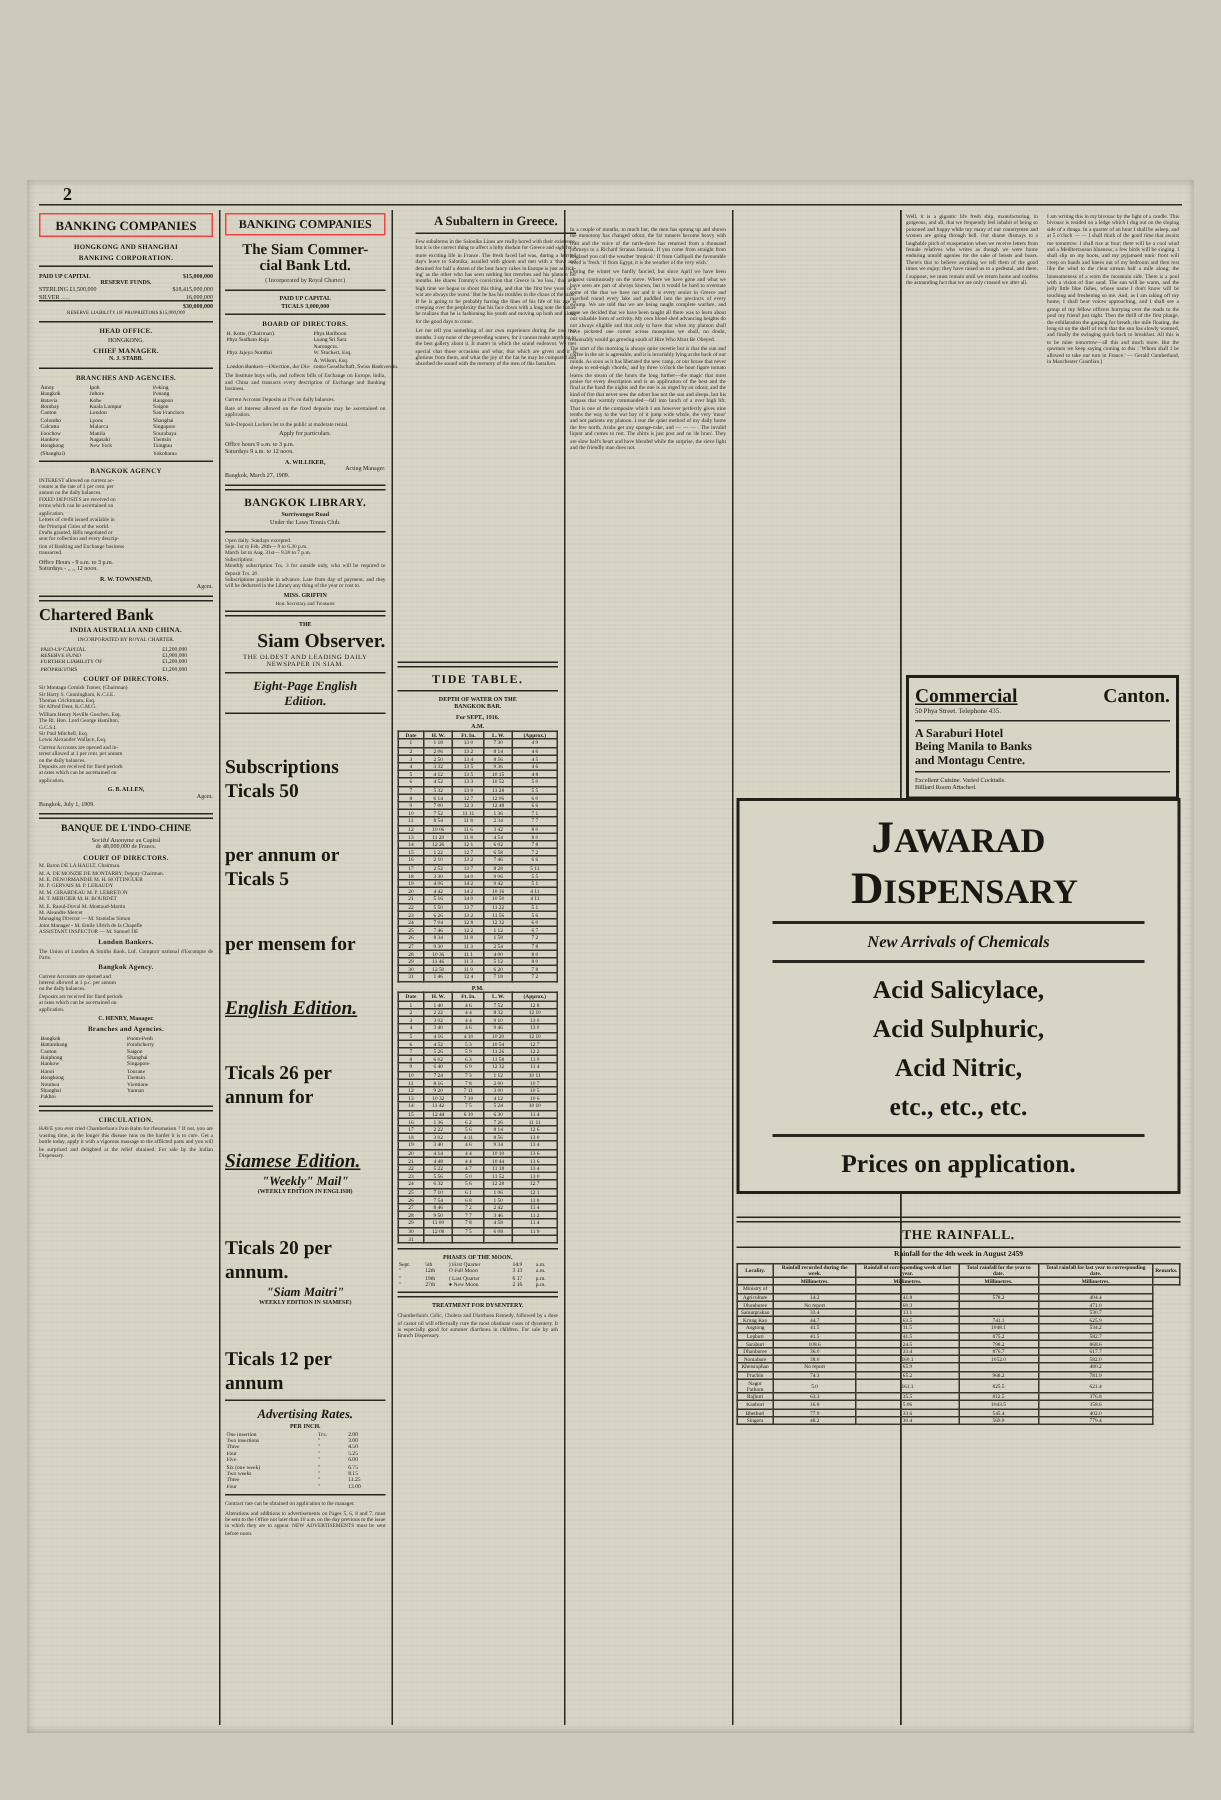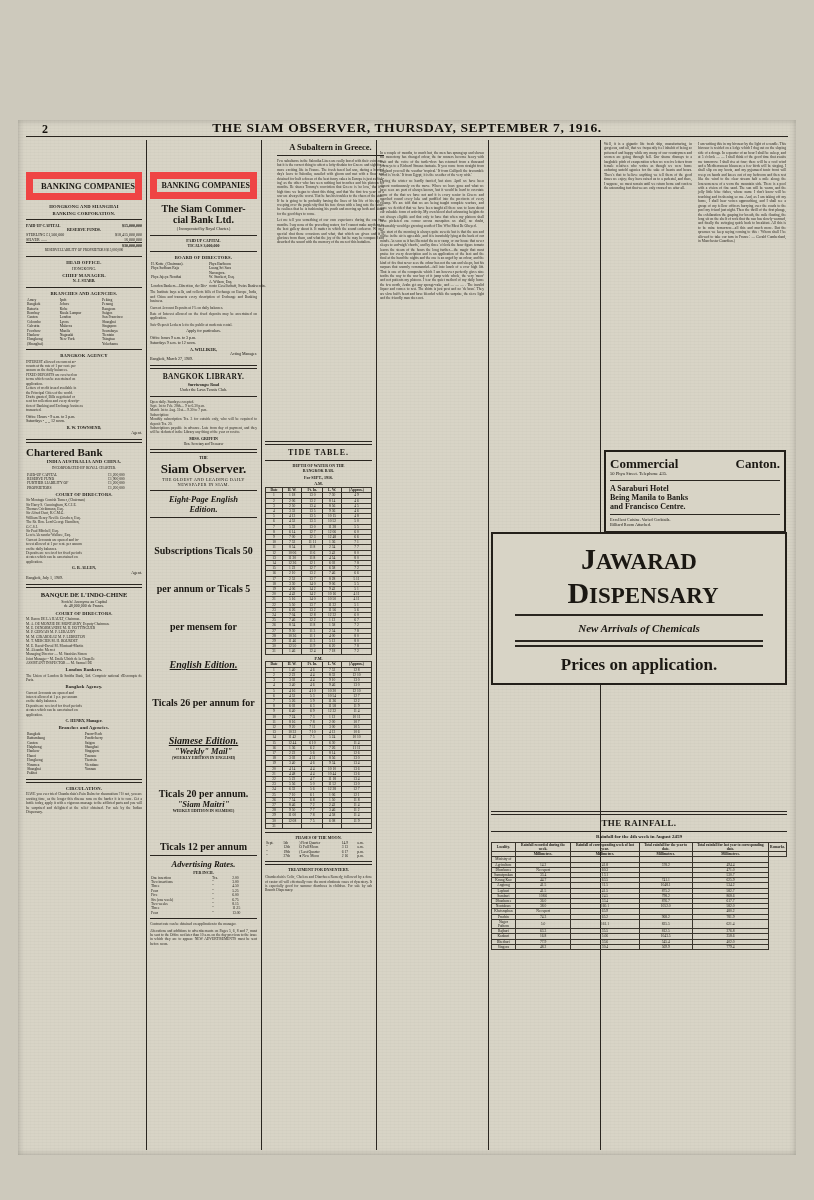--- a/index.html
+++ b/index.html
@@ -30,21 +30,21 @@
     font-weight:bold;font-size:13.5px;letter-spacing:.6px;color:#16130e;
     font-family:"Liberation Serif", serif;
   }
   .rule{
     position:absolute;background:#2a2620;height:1px;
   }
   .vrule{position:absolute;background:#2a2620;width:1px;}
 
   .col{position:absolute;color:#1b1813;}
   .hd-box{
-    border:7px solid #ef4444;padding:2px 0;font-size:11px;font-weight:bold;text-align:right;margin-top:30px;
+    border:1px solid #ef4444;padding:2px 0;font-size:11px;font-weight:bold;text-align:center;
   }
   .tiny{font-size:3.6px;line-height:4.4px;text-align:justify;color:#2b2720;}
   .ctr{text-align:center;}
   .b{font-weight:bold;}
   .sep{border-top:1px solid #2a2620;margin:3px 0;}
   .sep2{border-top:2px solid #2a2620;margin:3px 0;}
   .dblrule{border-top:1px solid #2a2620;border-bottom:1px solid #2a2620;height:2px;margin:3px 0;}
   .mini-hd{font-size:4.6px;font-weight:bold;text-align:center;margin:1.5px 0;letter-spacing:.2px;}
   .line{font-size:4px;line-height:4.8px;}
   .row2{display:flex;justify-content:space-between;font-size:4px;line-height:5px;}
@@ -54,35 +54,34 @@
   table.grid{border-collapse:collapse;width:100%;font-size:3.6px;line-height:4.2px;}
   table.grid td,table.grid th{border:1px solid #3a352c;padding:0 1px;text-align:center;}
 
   .adbox{border:2px solid #231f19;padding:4px;background:#d8d4c6;}
 
   .bigad .l1{font-size:23px;font-weight:bold;letter-spacing:0px;text-align:center;font-family:"Liberation Serif",serif;}
   .bigad .l2{font-size:10px;font-weight:bold;font-style:italic;text-align:center;}
   .bigad .l3{font-size:15px;font-weight:bold;text-align:center;font-family:"Liberation Serif",serif;}
 
   .tide-title{font-size:8px;font-weight:bold;text-align:center;letter-spacing:1px;}
-  .obs-title{font-size:13px;font-weight:bold;text-align:center;font-family:"Liberation Serif",serif;}
+  .obs-title{font-size:13px;font-weight:bold;text-align:right;font-family:"Liberation Serif",serif;}
   .obs-sub{font-size:4.4px;text-align:center;letter-spacing:.4px;}
   .obs-line{font-size:8.5px;font-weight:bold;text-align:center;font-style:italic;}
-  .obs-line2{font-size:10px;font-weight:bold;text-align:center;margin-top:27px;}
+  .obs-line2{font-size:13px;font-weight:bold;text-align:left;margin-top:27px;}
   .mt2{margin-top:2px;}
   .mt4{margin-top:4px;}
 </style>
 </head>
 <body>
 
 <div id="page">
   <div id="sheet">
 
     <div class="pg-num">2</div>
-    <div class="masthead">THE SIAM OBSERVER, THURSDAY, SEPTEMBER 7, 1916.</div>
     <div class="rule" style="left:8px;top:16px;width:762px;"></div>
 
     <div class="vrule" style="left:128px;top:20px;height:1010px;"></div>
     <div class="vrule" style="left:243px;top:20px;height:1010px;"></div>
     <div class="vrule" style="left:358px;top:20px;height:1010px;"></div>
     <div class="vrule" style="left:470px;top:20px;height:1010px;"></div>
     <div class="vrule" style="left:582px;top:20px;height:1010px;"></div>
     <div class="vrule" style="left:582px;top:20px;height:1010px;"></div>
 
     <div class="col" style="left:8px;top:22px;width:116px;">
@@ -992,43 +991,49 @@
     <div class="col" style="left:586px;top:22px;width:182px;">
       <div style="display:flex;gap:6px;">
         <div class="tiny" style="flex:1;">Well, it is a gigantic life fresh ship, manufacturing, in gorgeous, and all, that we frequently feel inhabit of being so poisoned and happy while my many of our countrymen and women are going through hell. Our shame dismays to a laughable pitch of exasperation when we receive letters from female relatives who writes as though we were home enduring untold agonies for the sake of beasts and boars. There's that to believe anything we tell them of the good times we enjoy; they have raised us to a pedestal, and there, I suppose, we must remain until we return home and confess the astounding fact that we are only crossed we after all.</div>
         <div class="tiny" style="flex:1;">I am writing this in my bivouac by the light of a candle. This bivouac is resided on a ledge which I dug out on the sloping side of a donga. In a quarter of an hour I shall be asleep, and at 5 o'clock — — I shall think of the good time that awaits me tomorrow. I shall rise at four; there will be a cool wind and a Mediterranean blueness; a few birds will be singing. I shall slip on my boots, and my pyjamaed tunic front will creep on hands and knees out of my bedroom and then rest like the wind to the clear stream half a mile along; the lonesomeness of a worn the mountain side. There is a pool with a vision of fine sand. The sun will be warm, and the jolly little blue fishes, whose name I don't know will be touching and freshening so me. And, as I am taking off my home, I shall hear voices approaching, and I shall see a group of my fellow officers hurrying over the roads to the pool my friend just night. Then the thrill of the first plunge, the exhilaration the gasping for breath, the mile floating, the long sit on the shelf of rock that the sun has slowly warmed, and finally the swinging quick back to breakfast. All this is to be mine tomorrow—all this and much more. But the qawmen we keep saying coming to this : 'Whom shall I be allowed to take our turn in France.'  — Gerald Cumberland, in Manchester Guardian.)</div>
       </div>
     </div>
 
     <div class="col" style="left:586px;top:330px;width:182px;">
       <div class="adbox">
         <div style="display:flex;justify-content:space-between;align-items:baseline;">
-          <div style="font-size:13px;font-weight:bold;font-family:'Liberation Serif',serif;">Commercial</div>
+          <div style="font-size:13px;font-weight:bold;font-family:'Liberation Serif',serif;text-decoration:underline;">Commercial</div>
           <div style="font-size:13px;font-weight:bold;font-family:'Liberation Serif',serif;">Canton.</div>
         </div>
         <div class="line" style="font-size:4.6px;">50 Phya Street.    Telephone 435.</div>
         <div class="sep"></div>
         <div style="font-size:8px;font-weight:bold;">A Saraburi Hotel</div>
         <div style="font-size:8px;font-weight:bold;">Being Manila to Banks</div>
-        <div style="font-size:8px;font-weight:bold;">and Francisco Centre.</div>
+        <div style="font-size:8px;font-weight:bold;">and Montagu Centre.</div>
         <div class="sep"></div>
         <div class="line" style="font-size:4.2px;">Excellent Cuisine. Varied Cocktails.</div>
         <div class="line" style="font-size:4.2px;">Billiard Room Attached.</div>
       </div>
     </div>
 
     <div class="col bigad" style="left:473px;top:412px;width:296px;">
       <div class="adbox" style="padding:8px 22px;">
         <div class="l1" style="margin-bottom:4px;">
           <span style="font-size:30px;">J</span><span>AWARAD</span>
           <span style="font-size:30px;margin-left:8px;">D</span><span>ISPENSARY</span>
         </div>
         <div class="sep2"></div>
         <div class="l2" style="font-size:11px;margin:6px 0;">New Arrivals of Chemicals</div>
         <div class="sep2"></div>
+        <div id="jawarad-items" style="margin:8px 0;">
+            <div class="l3" style="margin: 6px 0px; font-size: 17px;">Acid  Salicylace,</div>
+            <div class="l3" style="margin: 6px 0px; font-size: 17px;">Acid  Sulphuric,</div>
+            <div class="l3" style="margin: 6px 0px; font-size: 17px;">Acid  Nitric,</div>
+            <div class="l3" style="margin: 6px 0px; font-size: 17px;">etc., etc., etc.</div>
+          </div>
         <div class="sep2"></div>
         <div class="l1" style="font-size:17px;margin-top:8px;">Prices on application.</div>
       </div>
     </div>
 
     <div class="col" style="left:473px;top:688px;width:296px;">
       <div class="dblrule"></div>
       <div style="font-size:9px;font-weight:bold;text-align:center;letter-spacing:.4px;">THE RAINFALL.</div>
       <div class="sep"></div>
       <div class="line ctr b" style="font-size:5px;">Rainfall for the 4th week in August 2459</div>

